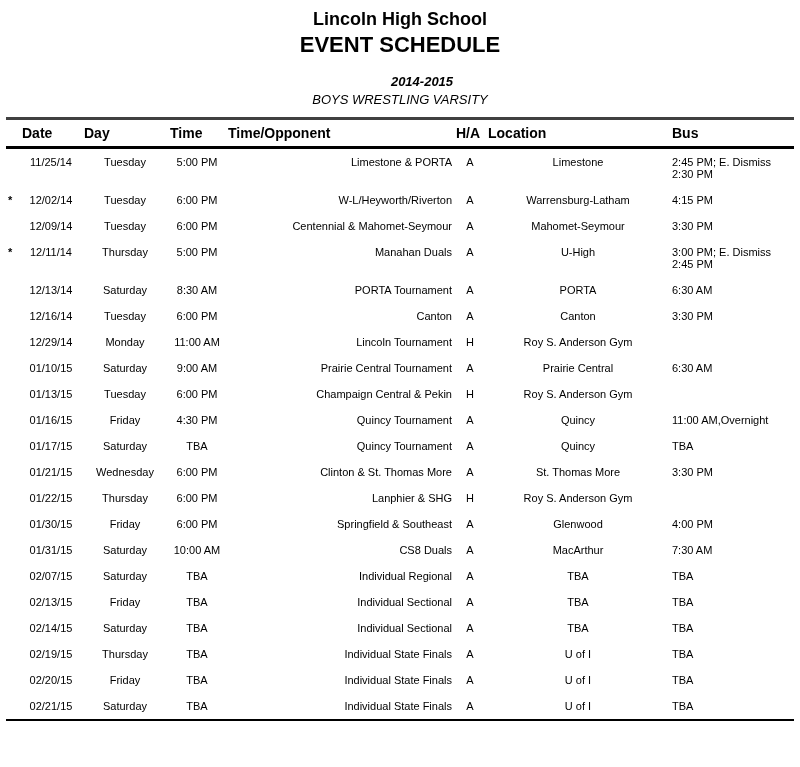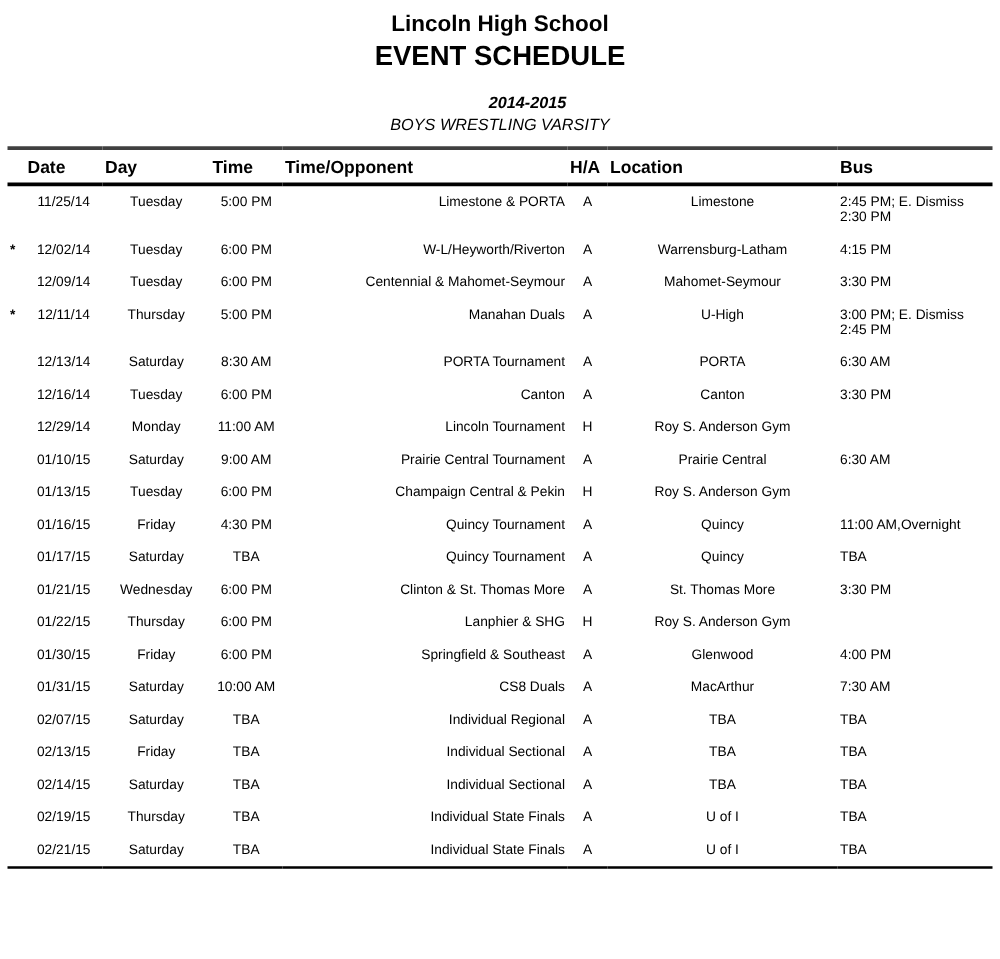--- a/index.html
+++ b/index.html
@@ -285,20 +285,30 @@
       <td class="cell-date">02/19/15</td>
       <td class="cell-day">Thursday</td>
       <td class="cell-time">TBA</td>
       <td class="cell-event">Individual State Finals</td>
       <td class="cell-ha">A</td>
       <td class="cell-loc">U of I</td>
       <td class="cell-bus">TBA</td>
     </tr>
         <tr>
       <td class="cell-flag"></td>
+      <td class="cell-date">02/20/15</td>
+      <td class="cell-day">Friday</td>
+      <td class="cell-time">TBA</td>
+      <td class="cell-event">Individual State Finals</td>
+      <td class="cell-ha">A</td>
+      <td class="cell-loc">U of I</td>
+      <td class="cell-bus">TBA</td>
+    </tr>
+        <tr>
+      <td class="cell-flag"></td>
       <td class="cell-date">02/21/15</td>
       <td class="cell-day">Saturday</td>
       <td class="cell-time">TBA</td>
       <td class="cell-event">Individual State Finals</td>
       <td class="cell-ha">A</td>
       <td class="cell-loc">U of I</td>
       <td class="cell-bus">TBA</td>
     </tr>
       </tbody>
   </table>

